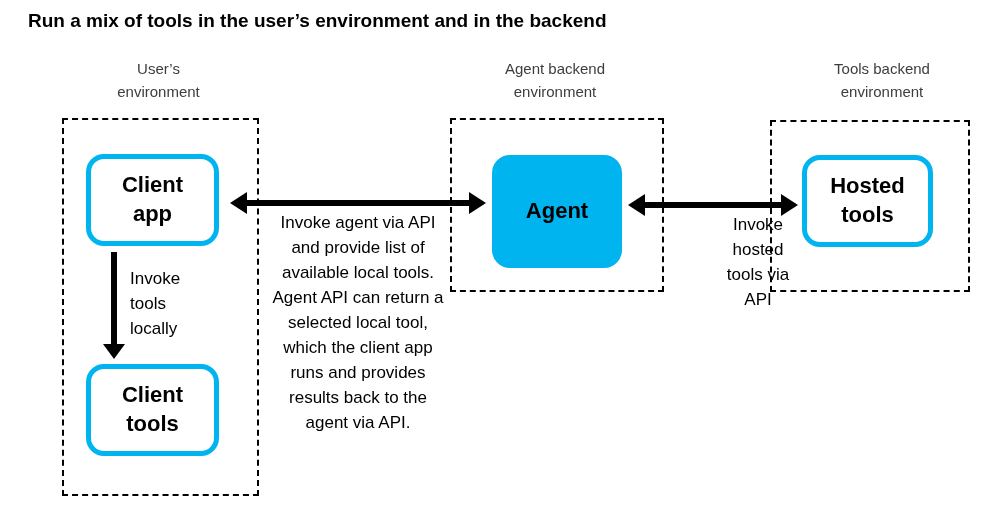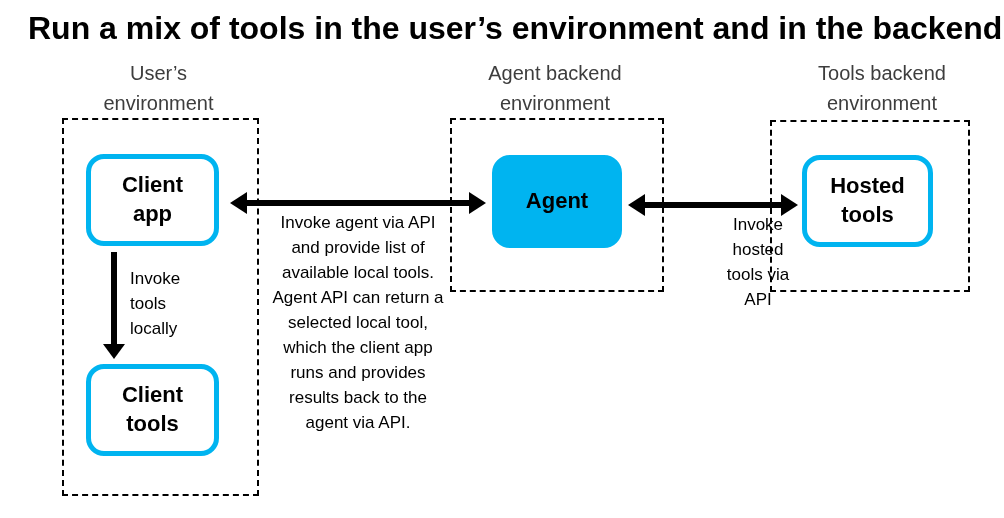--- a/index.html
+++ b/index.html
@@ -13,29 +13,29 @@
     width: 1004px;
     height: 518px;
     background: #ffffff;
     overflow: hidden;
   }
   .title {
     position: absolute;
     left: 28px;
     top: 10px;
     margin: 0;
-    font-size: 32px;
+    font-size: 19px;
     font-weight: bold;
     color: #000000;
     white-space: nowrap;
   }
   .env-label {
     position: absolute;
     text-align: center;
-    font-size: 20px;
+    font-size: 15px;
     color: #3d3d3d;
     line-height: 1.5;
     white-space: pre-line;
   }
   .env-label.user  { left: 62px;  top: 58px; width: 193px; }
   .env-label.agent { left: 450px; top: 58px; width: 210px; }
   .env-label.tools { left: 784px; top: 58px; width: 196px; }
 
   .dashed-box {
     position: absolute;
@@ -57,21 +57,21 @@
     justify-content: center;
     text-align: center;
     font-size: 22px;
     font-weight: bold;
     color: #000000;
     line-height: 1.3;
     white-space: pre-line;
   }
   .node.client  { left: 86px;  top: 154px; width: 133px; height: 92px; }
   .node.local   { left: 86px;  top: 364px; width: 133px; height: 92px; }
-  .node.agent   { left: 492px; top: 155px; width: 130px; height: 93px; background: var(--accent, #00b4f0); }
+  .node.agent   { left: 492px; top: 155px; width: 130px; height: 113px; background: var(--accent, #00b4f0); }
   .node.hosted  { left: 802px; top: 155px; width: 131px; height: 92px; }
 
   
   .h-arrow {
     position: absolute;
     height: 6px;
     background: #000000;
   }
   .h-arrow::before {
     content: "";

